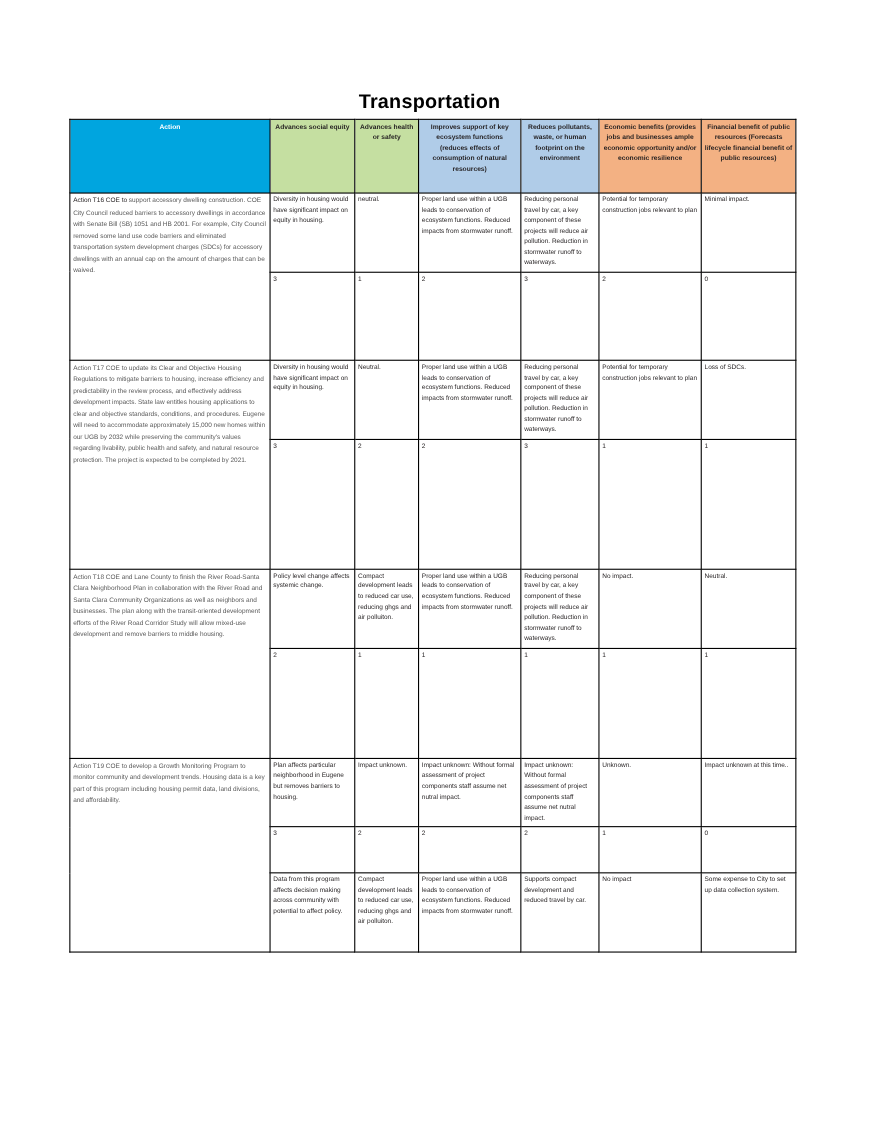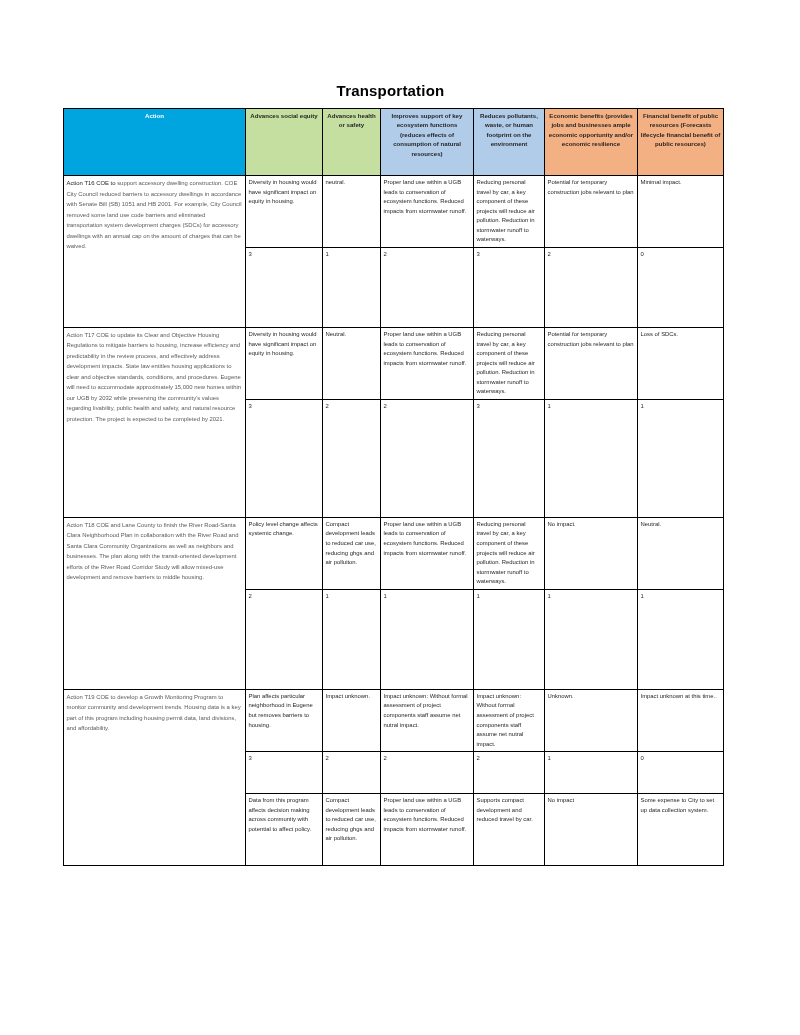--- a/index.html
+++ b/index.html
@@ -20,21 +20,21 @@
     width: 800px;
     height: 1035px;
     box-sizing: border-box;
   }
   .title {
     position: absolute;
     top: 82px;
     left: 0;
     width: 781px;
     text-align: center;
-    font-size: 15px;
+    font-size: 18px;
     font-weight: bold;
     letter-spacing: 0.2px;
     color: #000000;
   }
   table.matrix {
     position: absolute;
     left: 63px;
     top: 108px;
     width: 661px;
     border-collapse: collapse;

